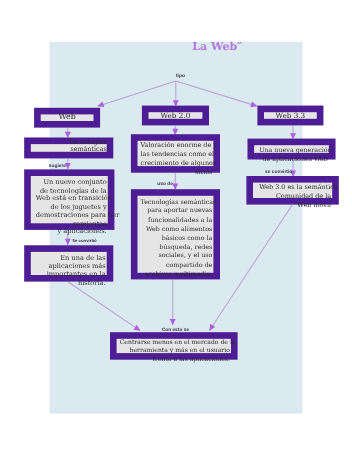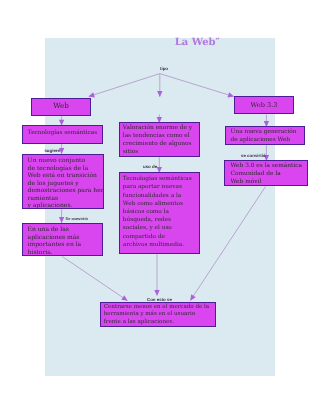--- a/index.html
+++ b/index.html
@@ -1,20 +1,20 @@
 <!DOCTYPE html>
 <html><head>
 <meta charset="utf-8">
 <style>
   html,body{margin:0;padding:0;}
   body{width:320px;height:414px;background:#ffffff;font-family:"DejaVu Serif",serif;overflow:hidden;-webkit-font-smoothing:antialiased;text-rendering:geometricPrecision;}
   #canvas{position:absolute;left:0;top:0;width:320px;height:414px;transform:translateZ(0);}
   .bg{position:absolute;left:45px;top:38px;width:230px;height:338px;background:#daeaf0;}
   .title{position:absolute;left:100px;top:37px;width:120px;text-align:right;color:#b377e0;font-weight:bold;font-size:10px;}
-  .node{position:absolute;background:#d946ef;border:1px solid #4c1d95;box-sizing:border-box;color:#2b2b2b;}
+  .node{position:absolute;background:#e5e5e5;border:6px solid #4c1d95;box-sizing:border-box;color:#2b2b2b;text-align:right;}
   .node.center{display:flex;align-items:center;justify-content:center;font-size:6.6px;}
   .node.para{padding:2.2px 1px 1px 4.6px;font-size:6px;line-height:7.5px;white-space:pre;}
   .lbl{position:absolute;color:#3a2f47;font-size:4.4px;font-weight:bold;font-family:"Liberation Sans",sans-serif;white-space:nowrap;}
   svg.arrows{position:absolute;left:0;top:0;width:320px;height:414px;}
 </style>
 </head>
 <body>
 
 <div id="canvas">
   <div class="bg"></div>
@@ -37,20 +37,21 @@
       <path d="M159.3 157.2 L159.3 172.4"></path>
       <path d="M266.4 114.4 L266.4 126.6"></path>
       <path d="M266.4 145.2 L266.4 160.6"></path>
       <path d="M62.4 256.6 L127.4 300.6"></path>
       <path d="M157 254.2 L157 295.4"></path>
       <path d="M265.6 186.4 L190.4 300.4"></path>
     </g>
   </svg>
 
   <div class="node center" style="left:31px;top:98px;width:60px;height:18px;font-size:7.2px;padding-bottom:4px">Web</div>
+  <div class="node center" style="left:129px;top:96px;width:61px;height:18px">Web 2.0</div>
   <div class="node center" style="left:234px;top:96px;width:60px;height:18px">Web 3.3</div>
 
   <div class="node center" style="left:22px;top:125px;width:81px;height:19px;font-size:5.8px;padding-bottom:4px">Tecnologías semánticas</div>
   <div class="node para" style="left:22px;top:154px;width:82px;height:55px">Un nuevo conjunto
 de tecnologías de la
 Web está en transición
 de los juguetes y
 demostraciones para her
 ramientas
 y aplicaciones.</div>

